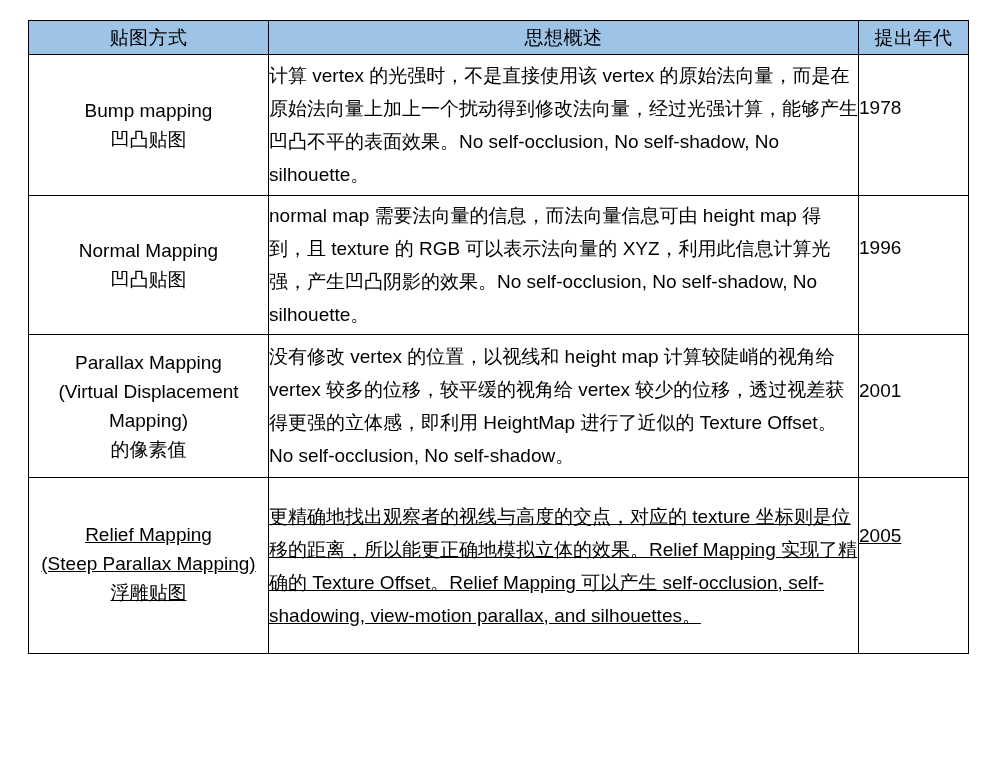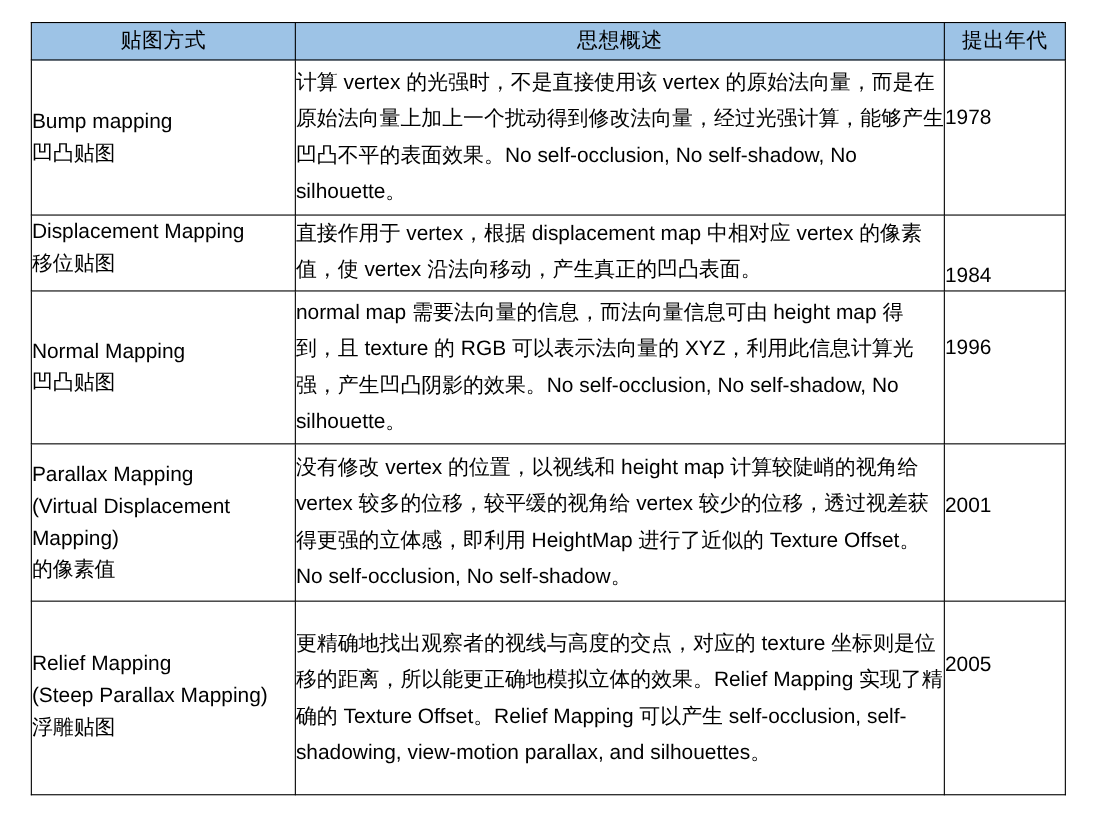--- a/index.html
+++ b/index.html
@@ -41,41 +41,42 @@
   thead th {
     background: #9DC3E6;
     height: 33px;
     text-align: center;
     font-size: 19px;
     line-height: 33px;
     letter-spacing: 0.5px;
   }
 
   td.method {
+    text-align: center;
     font-size: 19px;
     line-height: 29px;
     padding: 2px 4px;
   }
   td.desc {
     text-align: left;
     font-size: 19px;
     line-height: 33px;
     padding: 4px 6px;
   }
   td.year {
     font-size: 19px;
     padding: 2px 4px;
   }
 
   
   tr.row-1 { height: 141px; }
   tr.row-2 { height: 69px; }
   tr.row-3 { height: 139px; }
   tr.row-4 { height: 143px; }
-  tr.row-5 { height: 176px; }
+  tr.row-5 { height: 176px; text-decoration: underline; }
 
   
   tr.row-1 td.year, tr.row-3 td.year,
   tr.row-4 td.year, tr.row-5 td.year {
     vertical-align: middle;
     padding-bottom: 34px;
   }
   tr.row-4 td.year { padding-bottom: 30px; }
   tr.row-5 td.year { padding-bottom: 60px; }
 
@@ -116,30 +117,20 @@
         <td class="method">
           <span class="method-line">Bump mapping</span>
           <span class="method-line">凹凸贴图</span>
         </td>
         <td class="desc">
           <span class="desc-text">计算 vertex 的光强时，不是直接使用该 vertex 的原始法向量，而是在原始法向量上加上一个扰动得到修改法向量，经过光强计算，能够产生凹凸不平的表面效果。No self-occlusion, No self-shadow, No silhouette。</span>
         </td>
         <td class="year">1978</td>
       </tr>
 
-      <tr class="row-2">
-        <td class="method">
-          <span class="method-line">Displacement Mapping</span>
-          <span class="method-line">移位贴图</span>
-        </td>
-        <td class="desc">
-          <span class="desc-text">直接作用于 vertex，根据 displacement map 中相对应 vertex 的像素值，使 vertex 沿法向移动，产生真正的凹凸表面。</span>
-        </td>
-        <td class="year">1984</td>
-      </tr>
 
       <tr class="row-3">
         <td class="method">
           <span class="method-line">Normal Mapping</span>
           <span class="method-line">凹凸贴图</span>
         </td>
         <td class="desc">
           <span class="desc-text">normal map 需要法向量的信息，而法向量信息可由 height map 得到，且 texture 的 RGB 可以表示法向量的 XYZ，利用此信息计算光强，产生凹凸阴影的效果。No self-occlusion, No self-shadow, No silhouette。</span>
         </td>
         <td class="year">1996</td>

